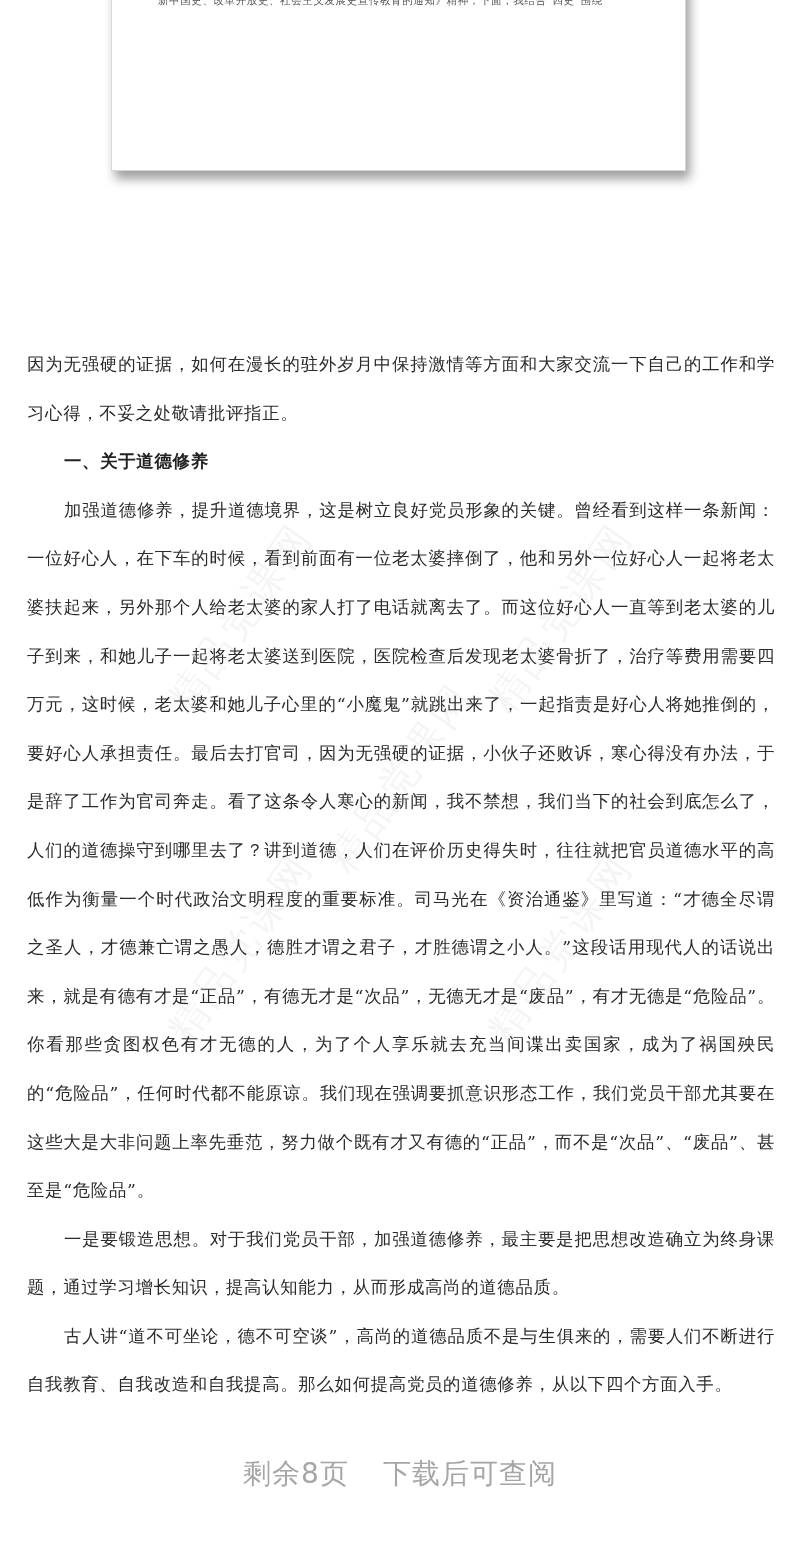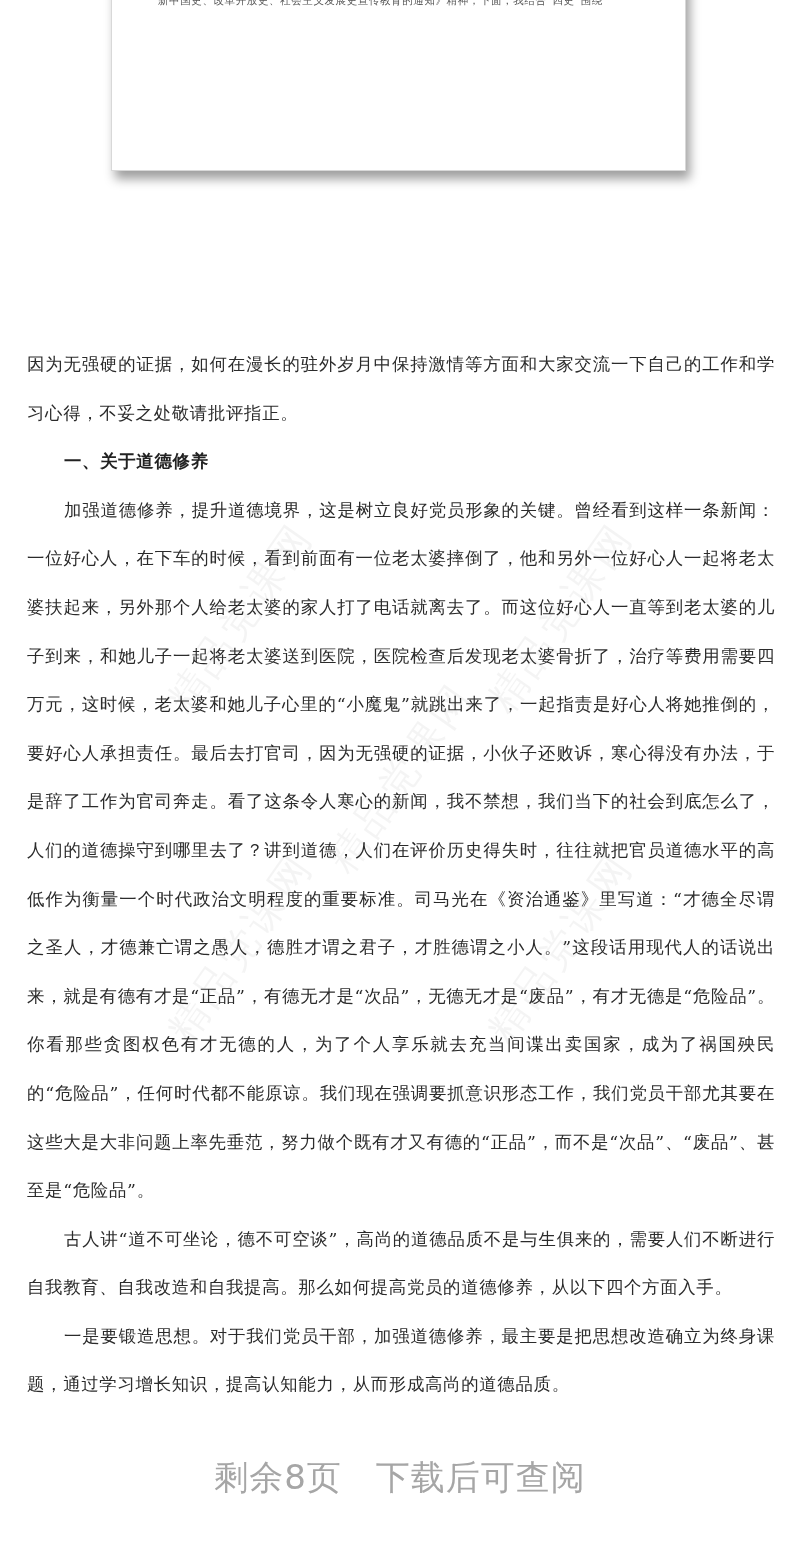--- a/index.html
+++ b/index.html
@@ -81,21 +81,21 @@
     }
 
     
     .remaining {
       position: absolute;
       left: 0;
       width: 800px;
       top: 1455px;
       text-align: center;
       font-family: "DejaVu Sans", "Liberation Sans", sans-serif;
-      font-size: 34px;
+      font-size: 28px;
       color: #a6a6a6;
       letter-spacing: 1px;
     }
     .remaining .gap { display: inline-block; width: 34px; }
   </style>
 </head>
 <body>
 
 <div class="page-card">
   <div class="card-line l1">新中国史、改革开放史、社会主义发展史宣传教育的通知》精神，下面，我结合“四史”围绕</div>
@@ -104,19 +104,19 @@
 <div class="watermark" style="left:130px; top:590px;">精品党课网</div>
 <div class="watermark" style="left:450px; top:590px;">精品党课网</div>
 <div class="watermark" style="left:290px; top:750px;">精品党课网</div>
 <div class="watermark" style="left:130px; top:920px;">精品党课网</div>
 <div class="watermark" style="left:450px; top:920px;">精品党课网</div>
 
 <div class="doc">
   <p>因为无强硬的证据，如何在漫长的驻外岁月中保持激情等方面和大家交流一下自己的工作和学习心得，不妥之处敬请批评指正。</p>
   <h2>一、关于道德修养</h2>
   <p class="indent">加强道德修养，提升道德境界，这是树立良好党员形象的关键。曾经看到这样一条新闻：一位好心人，在下车的时候，看到前面有一位老太婆摔倒了，他和另外一位好心人一起将老太婆扶起来，另外那个人给老太婆的家人打了电话就离去了。而这位好心人一直等到老太婆的儿子到来，和她儿子一起将老太婆送到医院，医院检查后发现老太婆骨折了，治疗等费用需要四万元，这时候，老太婆和她儿子心里的“小魔鬼”就跳出来了，一起指责是好心人将她推倒的，要好心人承担责任。最后去打官司，因为无强硬的证据，小伙子还败诉，寒心得没有办法，于是辞了工作为官司奔走。看了这条令人寒心的新闻，我不禁想，我们当下的社会到底怎么了，人们的道德操守到哪里去了？讲到道德，人们在评价历史得失时，往往就把官员道德水平的高低作为衡量一个时代政治文明程度的重要标准。司马光在《资治通鉴》里写道：“才德全尽谓之圣人，才德兼亡谓之愚人，德胜才谓之君子，才胜德谓之小人。”这段话用现代人的话说出来，就是有德有才是“正品”，有德无才是“次品”，无德无才是“废品”，有才无德是“危险品”。你看那些贪图权色有才无德的人，为了个人享乐就去充当间谍出卖国家，成为了祸国殃民的“危险品”，任何时代都不能原谅。我们现在强调要抓意识形态工作，我们党员干部尤其要在这些大是大非问题上率先垂范，努力做个既有才又有德的“正品”，而不是“次品”、“废品”、甚至是“危险品”。</p>
+  <p class="indent">一是要锻造思想。对于我们党员干部，加强道德修养，最主要是把思想改造确立为终身课题，通过学习增长知识，提高认知能力，从而形成高尚的道德品质。</p>
   <p class="indent">古人讲“道不可坐论，德不可空谈”，高尚的道德品质不是与生俱来的，需要人们不断进行自我教育、自我改造和自我提高。那么如何提高党员的道德修养，从以下四个方面入手。</p>
-  <p class="indent">一是要锻造思想。对于我们党员干部，加强道德修养，最主要是把思想改造确立为终身课题，通过学习增长知识，提高认知能力，从而形成高尚的道德品质。</p>
 </div>
 
 <div class="remaining">
   <span>剩余8页</span><span class="gap"></span><span>下载后可查阅</span>
 </div>
 
 </body></html>

